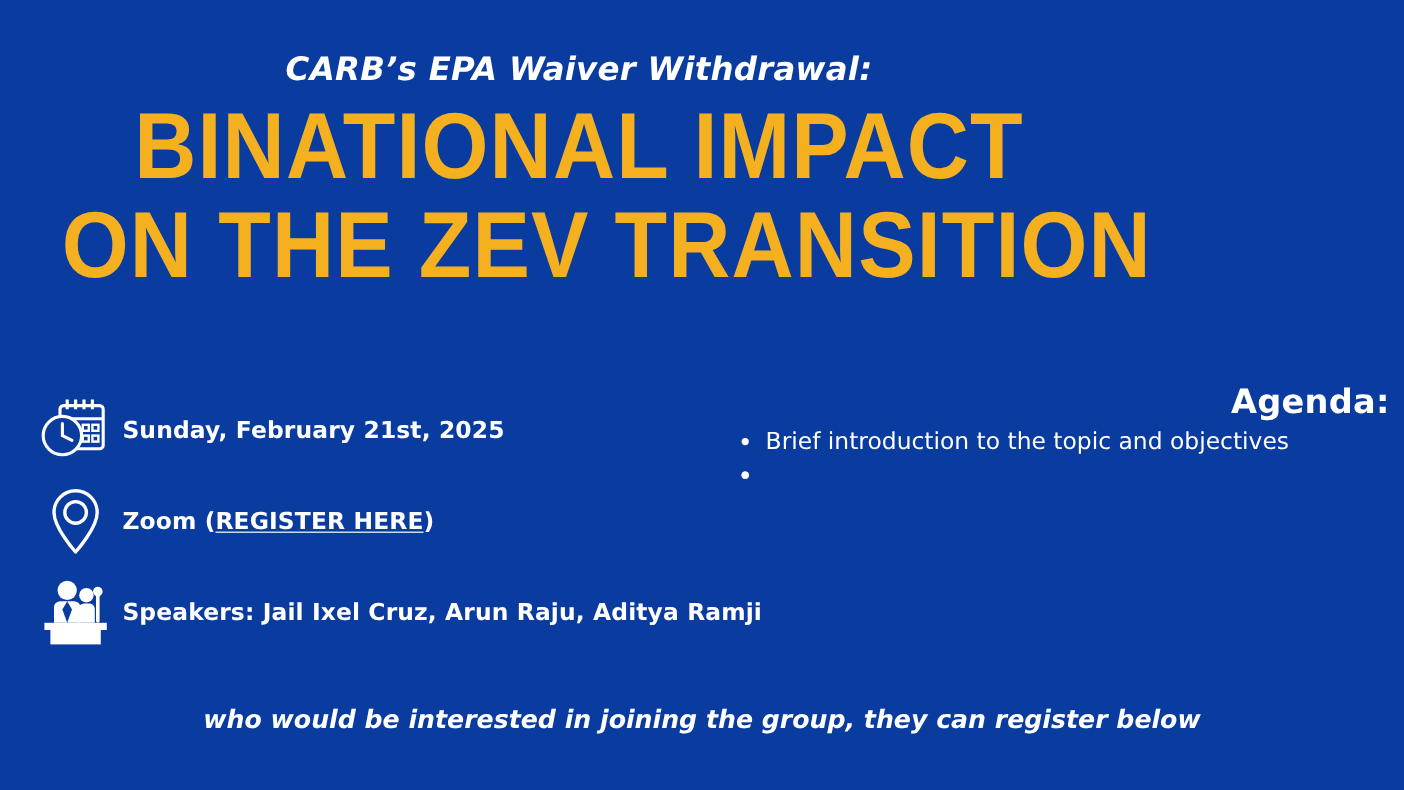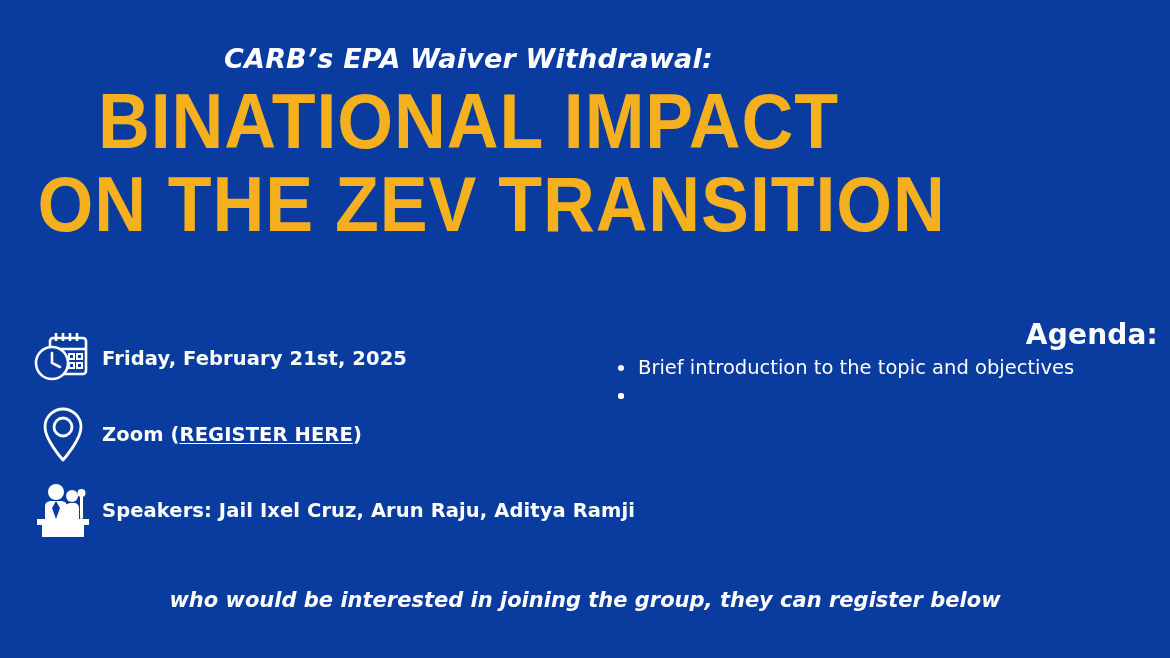--- a/index.html
+++ b/index.html
@@ -18,21 +18,21 @@
   .poster {
     position: absolute;
     inset: 0;
     background: #0A3CA0;
   }
 
   
   .header {
     position: absolute;
     top: 44px;
-    left: 0;
+    left: 14px;
     width: 937px;
     text-align: center;
   }
   .eyebrow {
     color: #FFFFFF;
     font-size: 27px;
     font-style: italic;
     font-weight: 700;
     letter-spacing: 0.2px;
     line-height: 1.1;
@@ -186,21 +186,21 @@
             <line x1="37" y1="3" x2="37" y2="11"></line>
             <line x1="44" y1="3" x2="44" y2="11"></line>
             <rect x="36" y="24" width="5" height="5" stroke-width="2"></rect>
             <rect x="44" y="24" width="5" height="5" stroke-width="2"></rect>
             <rect x="36" y="33" width="5" height="5" stroke-width="2"></rect>
             <rect x="44" y="33" width="5" height="5" stroke-width="2"></rect>
             <circle cx="19" cy="33" r="16" fill="#0A3CA0"></circle>
             <polyline points="19,23 19,33 27,37" fill="none" stroke-linecap="round"></polyline>
           </svg>
         </span>
-        <span class="info-text">Friday, February 21st, 2025</span>
+        <span class="info-text">Sunday, February 21st, 2025</span>
       </div>
 
       <div class="info-row location">
         <span class="info-icon">
           <svg width="52" height="60" viewBox="0 0 52 60" fill="none" stroke="#FFFFFF" stroke-width="2.8">
             <path d="M26 56 C26 56 44 36 44 23 A18 18 0 0 0 8 23 C8 36 26 56 26 56 Z" stroke-linejoin="round"></path>
             <circle cx="26" cy="23" r="9"></circle>
           </svg>
         </span>
         <span class="info-text">

